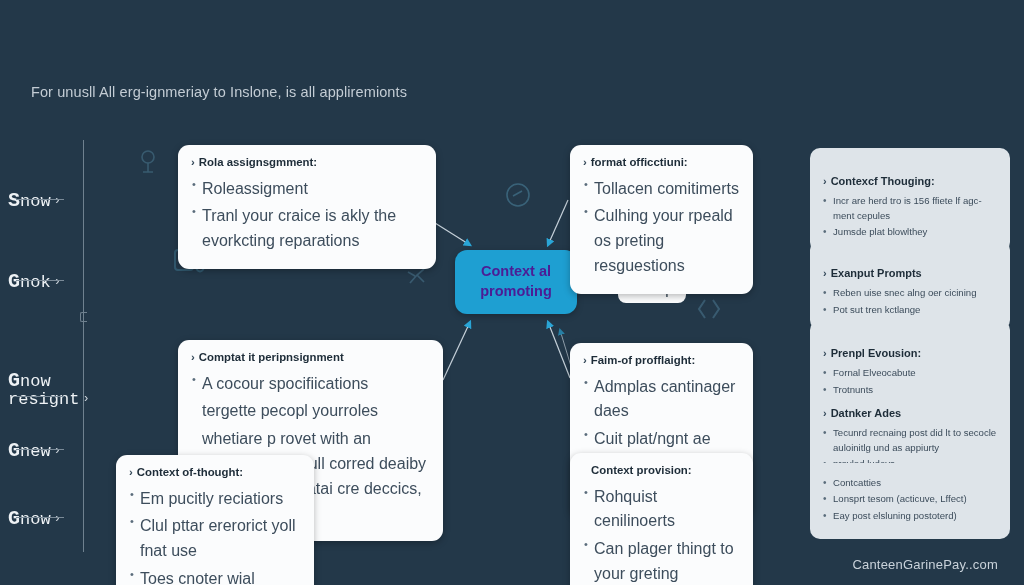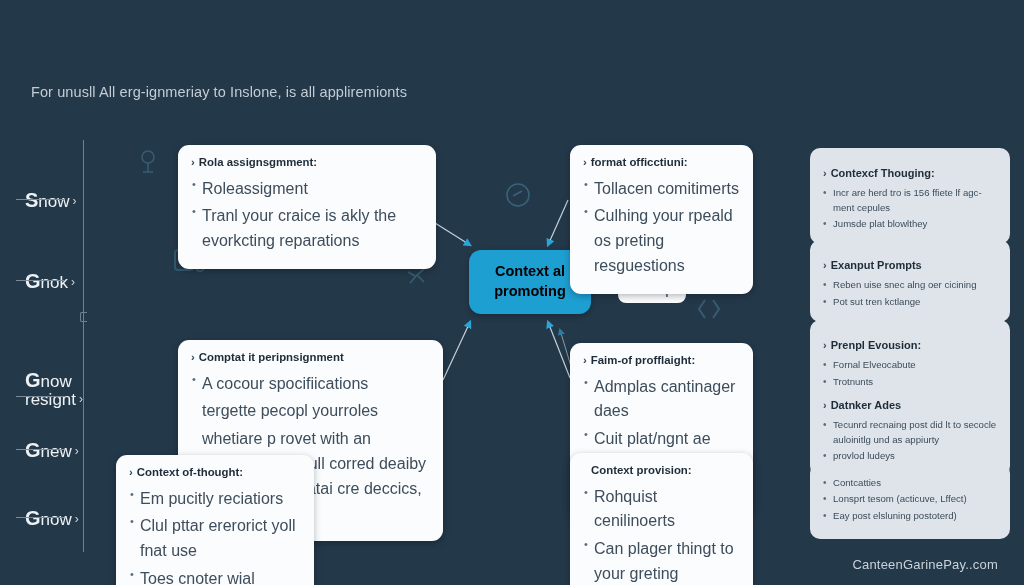--- a/index.html
+++ b/index.html
@@ -35,46 +35,47 @@
   }
   .rail-notch{
     position:absolute; left:80px; top:312px;
     width:7px; height:10px;
     border-left:1px solid #6f818f;
     border-top:1px solid #6f818f;
     border-bottom:1px solid #6f818f;
     border-radius:2px 0 0 2px;
   }
   .rail-item{
-    position:absolute; left:25px;
+    position:absolute; left:8px;
     color:#eef2f5;
     font-size:17px;
     line-height:1.06;
     white-space:pre-line;
+    font-family:Liberation Mono, monospace;
   }
   .rail-item .cap{ font-size:20px; font-weight:bold; }
   .rail-item .chev{
     font-size:12px; color:#cfd7de; margin-left:3px; vertical-align:2px;
   }
   .rail-underline{
     position:absolute; left:16px;
     width:48px; height:1px;
     background:#7b8b98;
   }
 
   
   .center-node{
     position:absolute;
-    left:469px; top:250px;
+    left:455px; top:250px;
     width:122px; height:64px;
     background:#1e9fd2;
     border-radius:12px;
     display:flex; flex-direction:column;
     align-items:center; justify-content:center;
-    color:#000000; font-size:14.5px; font-weight:bold;
+    color:#4c1d95; font-size:14.5px; font-weight:bold;
     line-height:1.35; text-align:center;
     box-shadow:0 2px 6px rgba(0,0,0,0.25);
   }
   .side-pill{
     position:absolute; left:618px; top:273px;
     width:68px; height:30px;
     background:#fbfcfd; border-radius:8px;
     display:flex; align-items:center; justify-content:center;
     font-size:15px; color:#2a3c4c;
   }
@@ -107,21 +108,21 @@
   
   .panel{
     position:absolute;
     left:810px; width:200px;
     background:#dee4e9;
     border-radius:10px;
     padding:11px 13px 11px 13px;
   }
   .panel h4{
     font-size:11px; font-weight:bold; color:#1d2c38;
-    margin:8px 0 6px 0; line-height:1.2;
+    margin:16px 0 6px 0; line-height:1.2;
   }
   .panel h4 .c{ color:#35495a; margin-right:4px; }
   .panel h4.second{ margin-top:10px; }
   .panel li{
     list-style:none;
     font-size:9.6px; color:#3c4c5b;
     line-height:1.5; margin-bottom:2px;
     padding-left:10px; position:relative;
   }
   .panel li::before{

